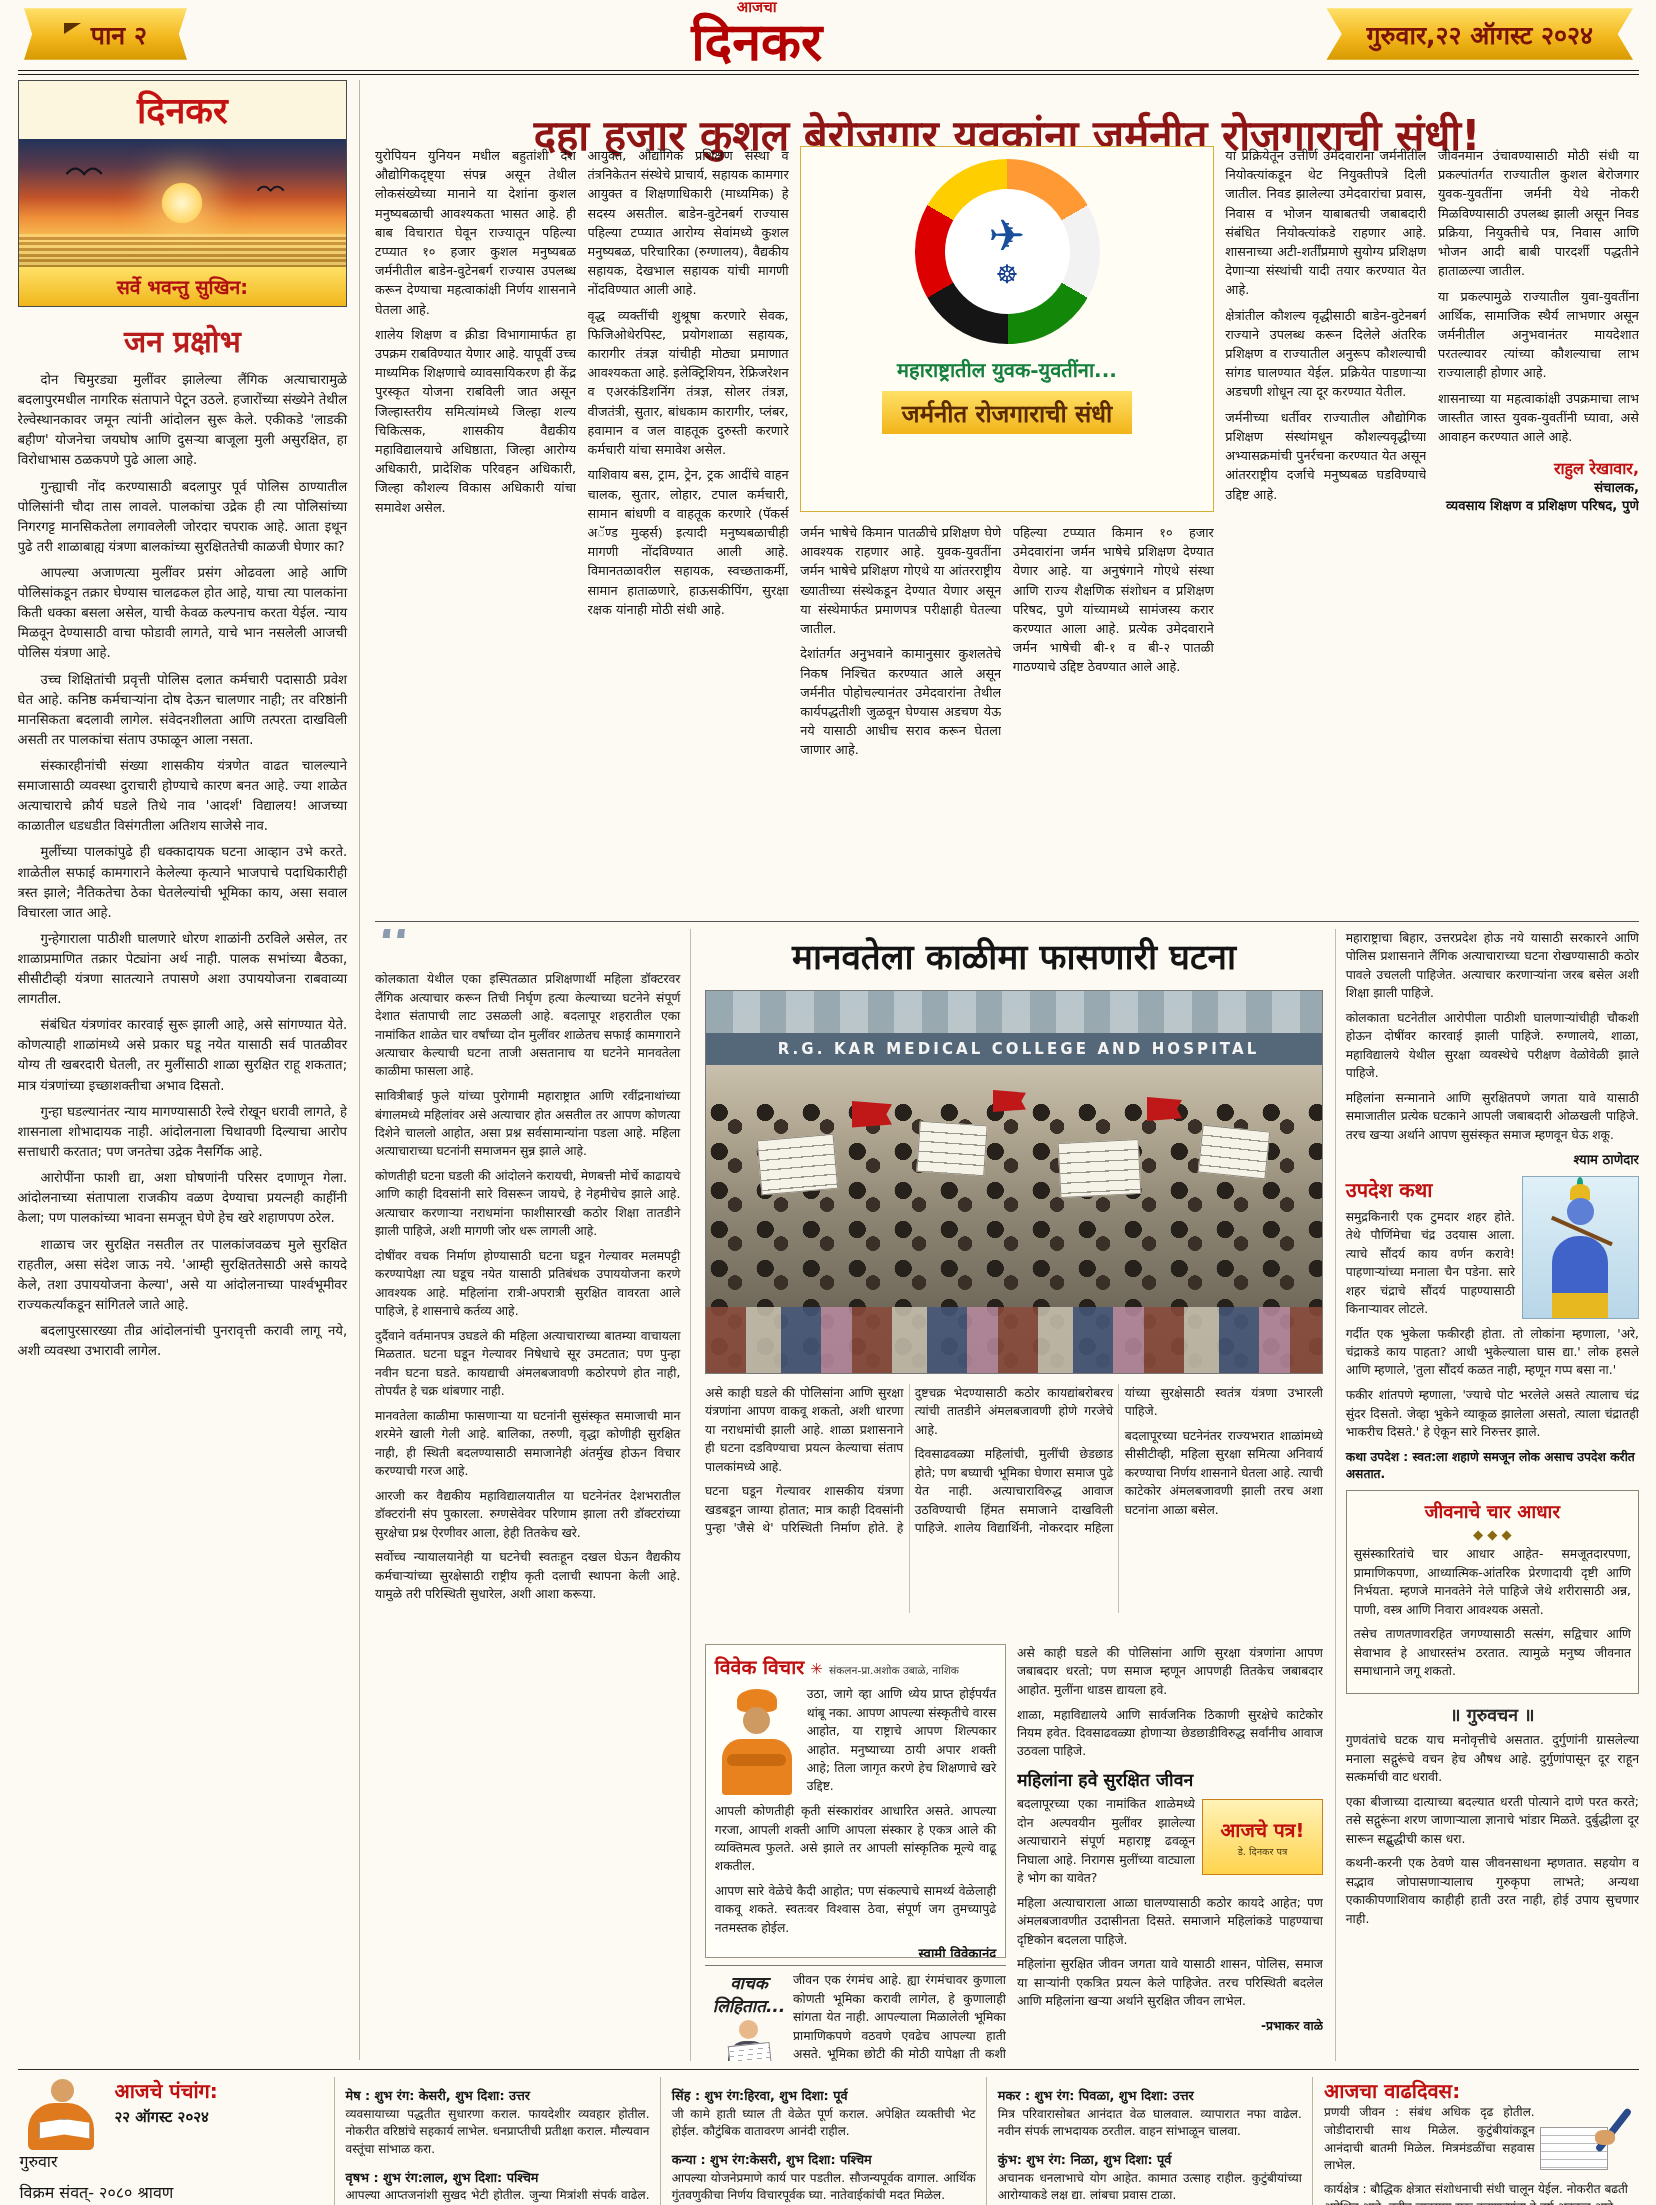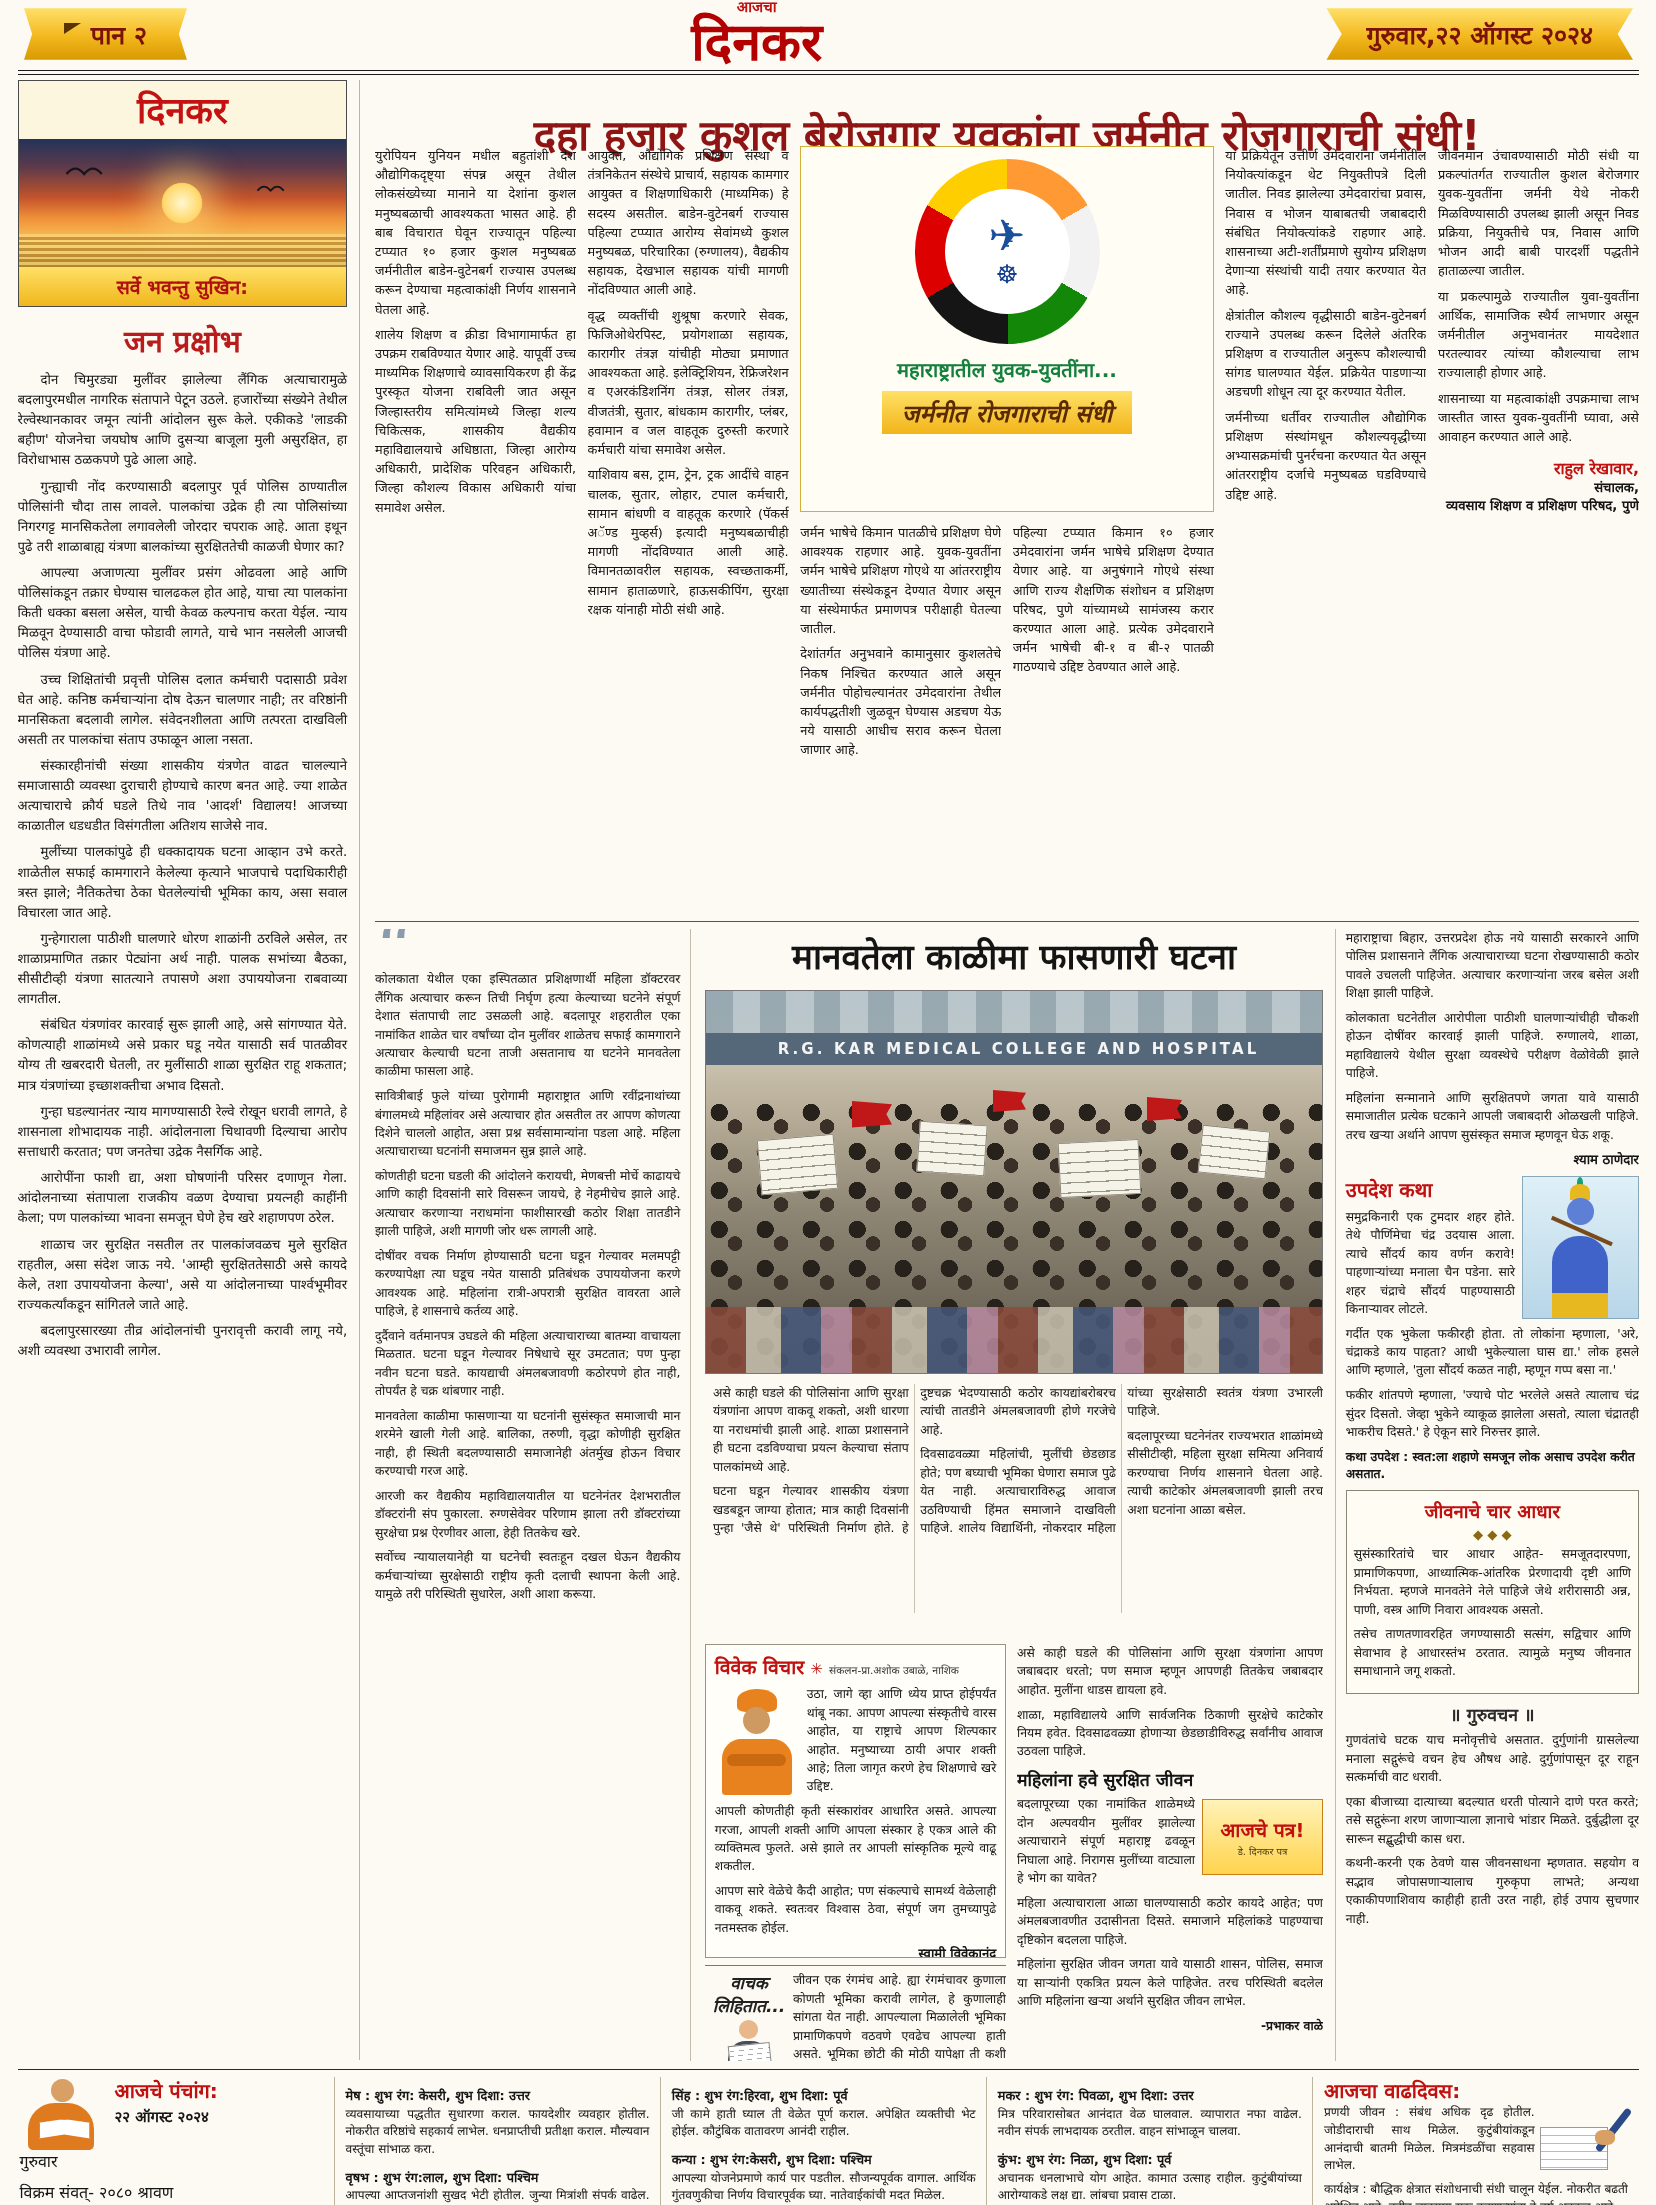--- a/index.html
+++ b/index.html
@@ -34,21 +34,21 @@
   .mcols{display:flex;gap:11.5px;height:100%;}
   .mcol{flex:1;overflow:hidden;}
   .mcol p{font-size:12.8px;line-height:1.5;text-align:justify;}
   .pad-top{padding-top:377px;box-sizing:border-box;}
   .germany-graphic{position:absolute;left:425px;top:0;width:414px;height:366px;border:1.8px solid #d4af37;background:#fffdf4;box-sizing:border-box;display:flex;flex-direction:column;align-items:center;padding:11.5px;}
   .emblem{width:185px;height:185px;border-radius:50%;background:conic-gradient(#ff9933 0 60deg,#f2f2f2 60deg 120deg,#138808 120deg 180deg,#151515 180deg 240deg,#dd0000 240deg 300deg,#ffce00 300deg 360deg);position:relative;flex:none;}
   .emblem-inner{position:absolute;inset:30px;border-radius:50%;background:#fff;display:flex;flex-direction:column;align-items:center;justify-content:center;line-height:1;}
   .emblem-plane{font-size:44px;color:#1a4f9c;}
   .emblem-chakra{font-size:25.6px;color:#123c8c;margin-top:3.5px;}
   .graphic-line1{color:#15803d;font-weight:bold;font-size:20px;margin-top:12.3px;text-align:center;}
-  .graphic-line2{background:linear-gradient(#ffe066,#f2b41a);color:#5a2a00;font-weight:bold;font-size:24px;padding:5.3px 19.4px;margin-top:8px;white-space:nowrap;font-style:italic;}
+  .graphic-line2{background:linear-gradient(#ffe066,#f2b41a);color:#5a2a00;font-weight:bold;font-size:24px;padding:5.3px 19.4px;margin-top:8px;white-space:nowrap;}
   .byline-block{text-align:right;margin-top:11.5px;line-height:1.35;}
   .byline-name{color:#c01010;font-weight:bold;font-size:16px;}
   .byline-role{font-size:13.2px;font-weight:bold;}
   .zone-rule{position:absolute;left:375px;top:921px;width:1264px;border-top:0.9px solid #555;}
 
   
   .second-zone{position:absolute;left:375px;top:929px;width:1264px;height:1132px;}
   .sa-colA{position:absolute;left:0;top:0;width:316px;height:100%;overflow:hidden;border-right:0.4px solid #c3bca8;padding-right:9.7px;box-sizing:border-box;}
   .quote-mark{font-size:75px;color:#8a9bb0;line-height:.55;font-family:"DejaVu Serif","Liberation Serif",serif;}
   .sa-colA p,.under-photo p,.mid-col p,.vivek-text p,.vachak-text p,.sa-colE p{font-size:12.3px;line-height:1.5;text-align:justify;}
@@ -56,21 +56,21 @@
   .second-headline{text-align:center;font-size:35px;font-weight:bold;color:#141414;margin:2.6px 0 11.5px;}
   .protest-photo{width:100%;height:384px;position:relative;overflow:hidden;border:0.4px solid #777;background:linear-gradient(180deg,#aebdc6 0%,#cdc5b2 16%,#b7ad98 32%,#8e8674 58%,#5d564a 100%);box-sizing:border-box;}
   .windows{position:absolute;top:0;left:0;right:0;height:42px;background:repeating-linear-gradient(90deg,#93a5ae 0 26.5px,#bac7cd 26.5px 54px);opacity:.85;}
   .building-band{position:absolute;top:42px;left:0;right:0;height:32px;background:#54687a;color:#f4f4f4;display:flex;align-items:center;justify-content:center;font-size:15px;letter-spacing:3.1px;font-weight:bold;padding-left:9px;}
   .crowd{position:absolute;top:110px;bottom:0;left:0;right:0;
     background-image:radial-gradient(circle 8.8px at 13.2px 11.5px,#27211b 96%,transparent 100%),radial-gradient(circle 7.5px at 29px 25.6px,#3a3027 96%,transparent 100%);
     background-size:46px 39px;}
   .front-row{position:absolute;bottom:0;left:0;right:0;height:66px;background:repeating-linear-gradient(90deg,#8a4a3a 0 40px,#c9c2b0 40px 75px,#44577a 75px 115px,#b88aa0 115px 146px);opacity:.85;}
   .placard{position:absolute;background:#f5f2e8;border:0.9px solid #8a8678;background-image:repeating-linear-gradient(180deg,transparent 0 8.8px,#9a9688 8.8px 10px);}
   .pflag{position:absolute;background:#c01818;clip-path:polygon(0 0,100% 12%,86% 50%,100% 88%,0 100%);}
-  .under-photo{column-count:3;column-gap:11.5px;column-rule:0.4px solid #c6c0ae;margin-top:9.7px;height:229px;overflow:hidden;margin-left:8px;}
+  .under-photo{column-count:3;column-gap:11.5px;column-rule:0.4px solid #c6c0ae;margin-top:9.7px;height:229px;overflow:hidden;}
 
   .vivek-box{position:absolute;left:330px;top:715px;width:301px;height:314px;border:0.9px solid #9a9484;padding:8px 8.8px;box-sizing:border-box;overflow:hidden;background:#fffef8;}
   .vivek-title-row{display:flex;align-items:baseline;gap:6.2px;margin-bottom:5.3px;}
   .vivek-title{color:#c01010;font-weight:bold;font-size:19.4px;}
   .vivek-star{color:#c01010;font-size:15px;}
   .vivek-compiler{font-size:10.6px;color:#333;}
   .vivek-fig{width:84px;height:106px;position:relative;float:left;margin:3.5px 8px 0 0;}
   .v-turban{position:absolute;top:0;left:22px;width:40px;height:23px;background:#e8821e;border-radius:50% 50% 22% 22%;}
   .v-face{position:absolute;top:18.5px;left:28px;width:27px;height:27px;background:#cf9a62;border-radius:50%;}
   .v-body{position:absolute;bottom:0;left:7px;width:70px;height:56px;background:#e8821e;border-radius:19.4px 19.4px 3.5px 3.5px;}

